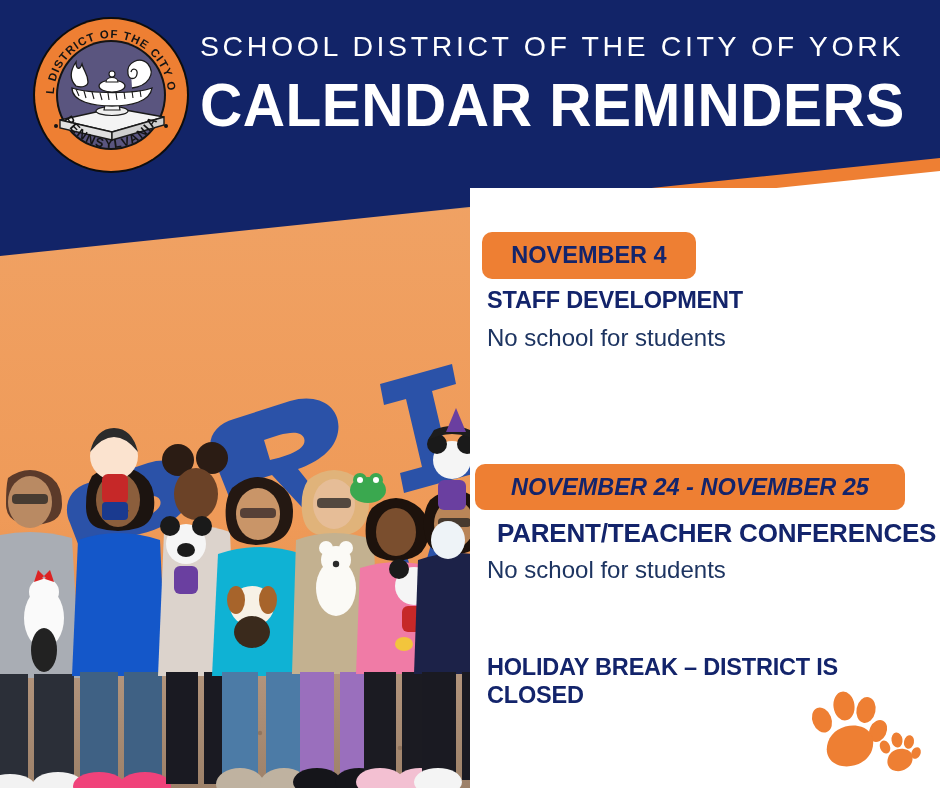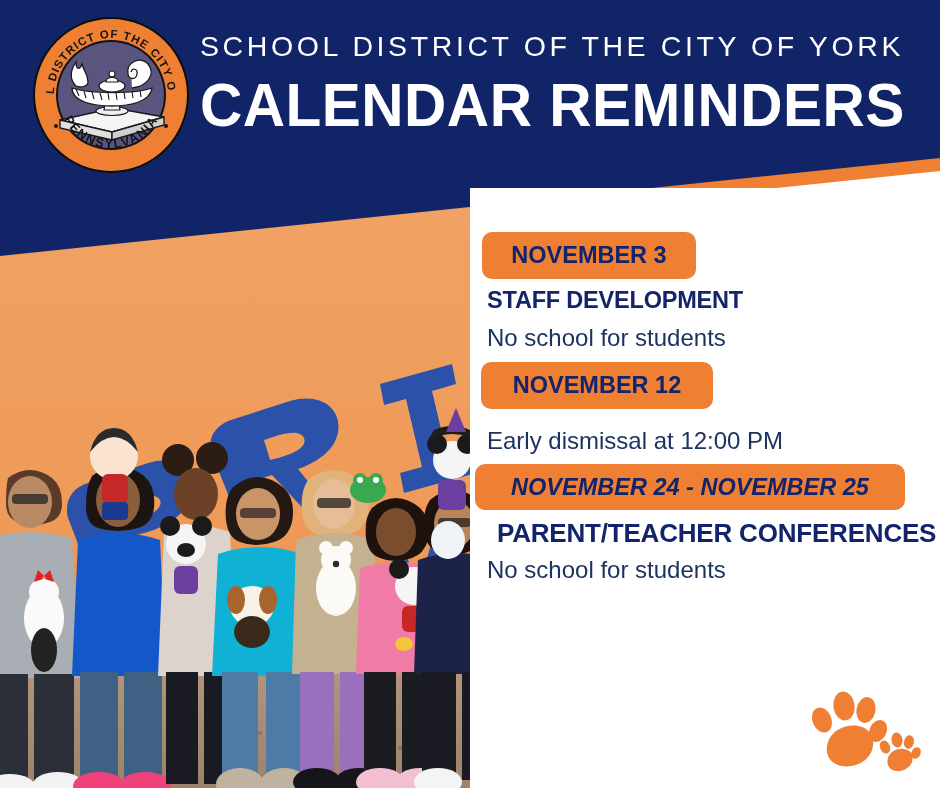--- a/index.html
+++ b/index.html
@@ -294,31 +294,30 @@
           <rect x="438" y="292" width="28" height="30" rx="6" fill="#6a3fa0"></rect>
 
           <ellipse cx="448" cy="352" rx="17" ry="19" fill="#eef3f7"></ellipse>
         </g>
       </g>
     </svg>
   </div>
 
   <div class="rightcol">
 
-    <div class="badge" style="left:12px;top:44px;width:214px;height:47px;font-size:23.5px;">NOVEMBER 3</div>
+    <div class="badge" style="left:12px;top:44px;width:214px;height:47px;font-size:23.5px;">NOVEMBER 4</div>
     <div class="evt-title" style="left:17px;top:99px;font-size:23.5px;">STAFF DEVELOPMENT</div>
     <div class="evt-sub" style="left:17px;top:128px;font-size:24px;">No school for students</div>
 
-    <div class="badge" style="left:11px;top:174px;width:232px;height:47px;font-size:23.5px;">NOVEMBER 12</div>
-    <div class="evt-sub" style="left:17px;top:231px;font-size:24px;">Early dismissal at 12:00 PM</div>
 
     <div class="badge" style="left:5px;top:276px;width:430px;height:46px;font-size:23.5px;font-style:italic;">NOVEMBER 24 - NOVEMBER 25</div>
     <div class="evt-title" style="left:27px;top:330px;font-size:26px;">PARENT/TEACHER CONFERENCES</div>
     <div class="evt-sub" style="left:17px;top:360px;font-size:24px;">No school for students</div>
 
+    <div class="evt-title2" style="left:17px;top:466px;font-size:23.5px;">HOLIDAY BREAK – DISTRICT IS CLOSED</div>
   </div>
 
   <div class="paws">
     <svg viewBox="0 0 124 92" width="124" height="92" aria-hidden="true">
       <g fill="#ee7f33">
 
         <ellipse cx="16" cy="34" rx="9.5" ry="13" transform="rotate(-22 16 34)"></ellipse>
         <ellipse cx="38" cy="20" rx="10.5" ry="14.5" transform="rotate(-8 38 20)"></ellipse>
         <ellipse cx="60" cy="24" rx="9.5" ry="13" transform="rotate(12 60 24)"></ellipse>
         <ellipse cx="72" cy="45" rx="8.5" ry="11.5" transform="rotate(26 72 45)"></ellipse>

